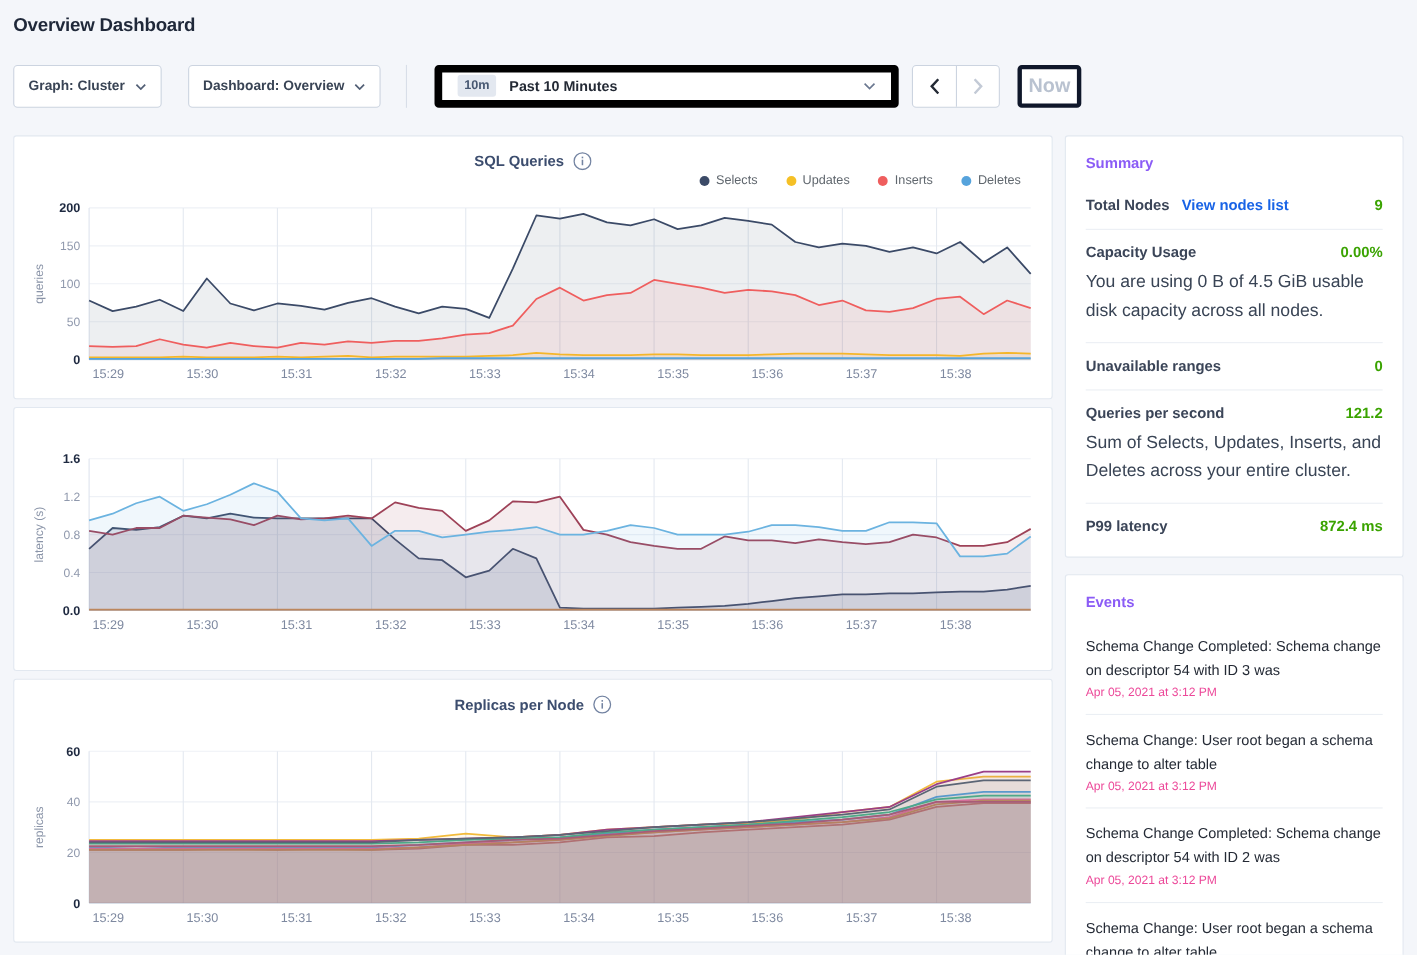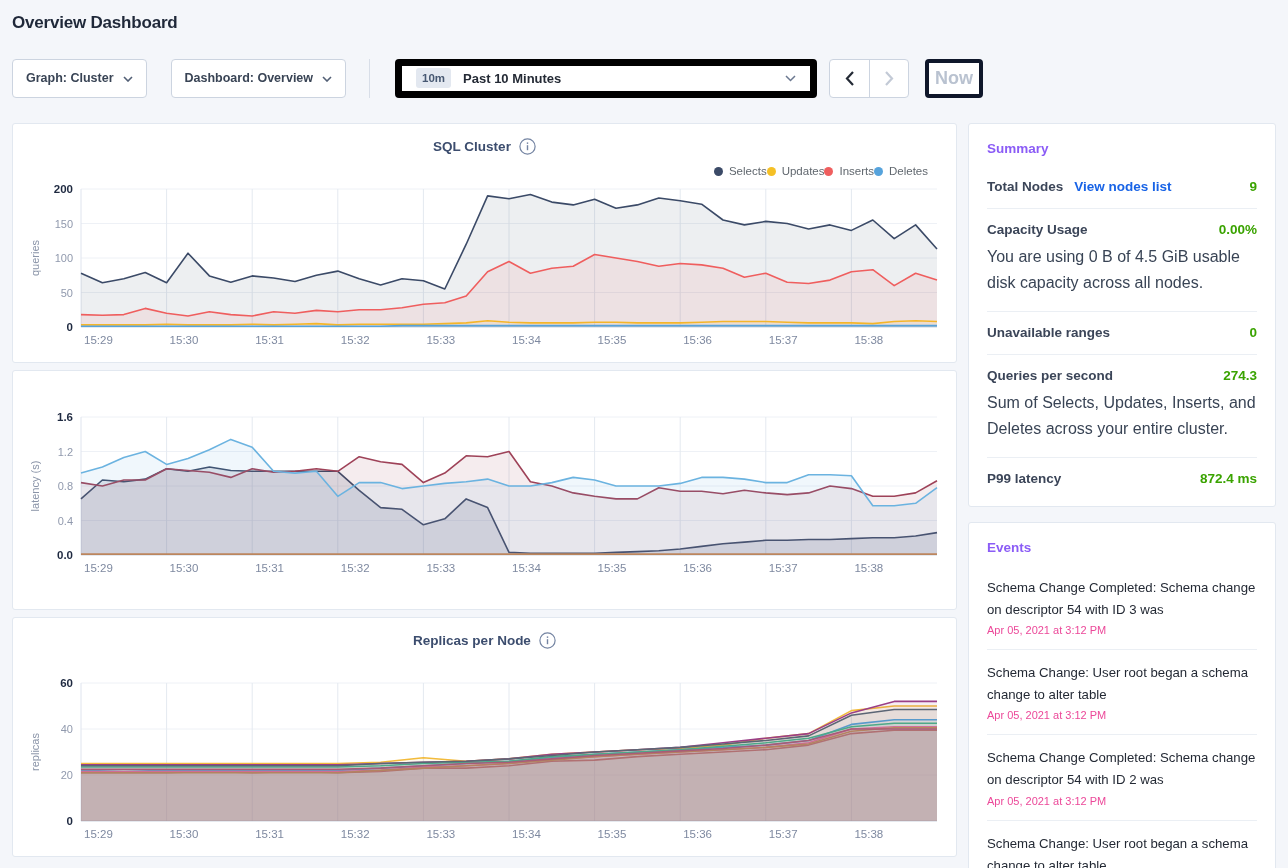--- a/index.html
+++ b/index.html
@@ -21,21 +21,21 @@
   .pager-btn { width:39px; display:flex; align-items:center; justify-content:center; cursor:pointer; }
   .pager-btn + .pager-btn { border-left:1px solid #ccd4e0; }
   .now-btn { margin-left:16px; width:58px; height:39px; display:flex; align-items:center; justify-content:center;
     background:#fff; border:4px solid #0f172a; border-radius:4px; font-size:18px; font-weight:700; color:#b9c2d0; }
   
   .content { display:flex; gap:11px; padding:0 12px; margin-top:25px; align-items:flex-start; }
   .charts-col { flex:1; display:flex; flex-direction:column; gap:7px; min-width:0; }
   .chart-card { background:#fff; border:1px solid #e2e8f0; border-radius:3px; height:240px; padding:13px 12px 0 12px; }
   .chart-title-row { display:flex; align-items:center; justify-content:center; gap:8px; height:19px; }
   .chart-title { font-size:13.5px; font-weight:700; color:#3c4d6e; }
-  .legend-row { height:19px; display:flex; justify-content:flex-end; align-items:flex-end; padding-right:16px; margin-top:2px; }
+  .legend-row { height:19px; display:flex; justify-content:flex-end; align-items:flex-start; gap:26px; padding-right:16px; margin-top:2px; }
   .legend-item { display:flex; align-items:center; gap:6px; cursor:pointer; }
   .legend-dot { width:9px; height:9px; border-radius:50%; }
   .legend-label { font-size:11.5px; color:#60676e; }
   svg text { font-family:"Liberation Sans", sans-serif; }
   .ytick { font-size:11px; fill:#9099ad; }
   .ytick.edge { font-size:11.5px; font-weight:700; fill:#1e2940; }
   .xtick { font-size:11.5px; fill:#7e89a0; }
   .unit-label { font-size:11px; fill:#8a94a8; }
   
   .sidebar { width:308px; display:flex; flex-direction:column; gap:15px; }
@@ -93,21 +93,21 @@
     </div>
   </div>
   <button class="now-btn">Now</button>
 </div>
 
 <div class="content">
   <div class="charts-col">
 
     <div class="chart-card">
       <div class="chart-title-row">
-        <span class="chart-title">SQL Cluster</span>
+        <span class="chart-title">SQL Queries</span>
         <svg width="17" height="17" viewBox="0 0 17 17">
             <circle cx="8.5" cy="8.5" r="7.6" fill="none" stroke="#7484a2" stroke-width="1.2"></circle>
             <rect x="7.8" y="7.2" width="1.4" height="5" fill="#7484a2"></rect>
             <rect x="7.8" y="4.4" width="1.4" height="1.5" fill="#7484a2"></rect>
           </svg>
       </div>
       <div class="legend-row">
           <span class="legend-item">
             <span class="legend-dot" style="background: rgb(59, 74, 103);"></span>
             <span class="legend-label">Selects</span>
@@ -295,21 +295,21 @@
           </div>
           <div class="sum-item">
             <div class="sum-head">
               <span class="sum-label">Unavailable ranges</span>
               <span class="sum-value">0</span>
             </div>
           </div>
           <div class="sum-item">
             <div class="sum-head">
               <span class="sum-label">Queries per second</span>
-              <span class="sum-value">274.3</span>
+              <span class="sum-value">121.2</span>
             </div>
             <div class="sum-desc">Sum of Selects, Updates, Inserts, and Deletes across your entire cluster.</div>
           </div>
           <div class="sum-item">
             <div class="sum-head">
               <span class="sum-label">P99 latency</span>
               <span class="sum-value">872.4 ms</span>
             </div>
           </div>
         </div>

